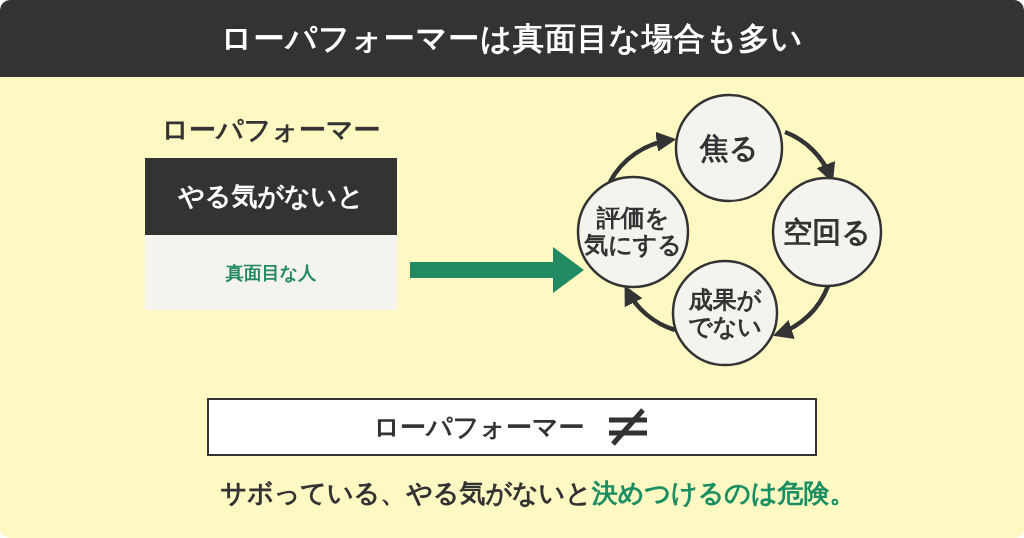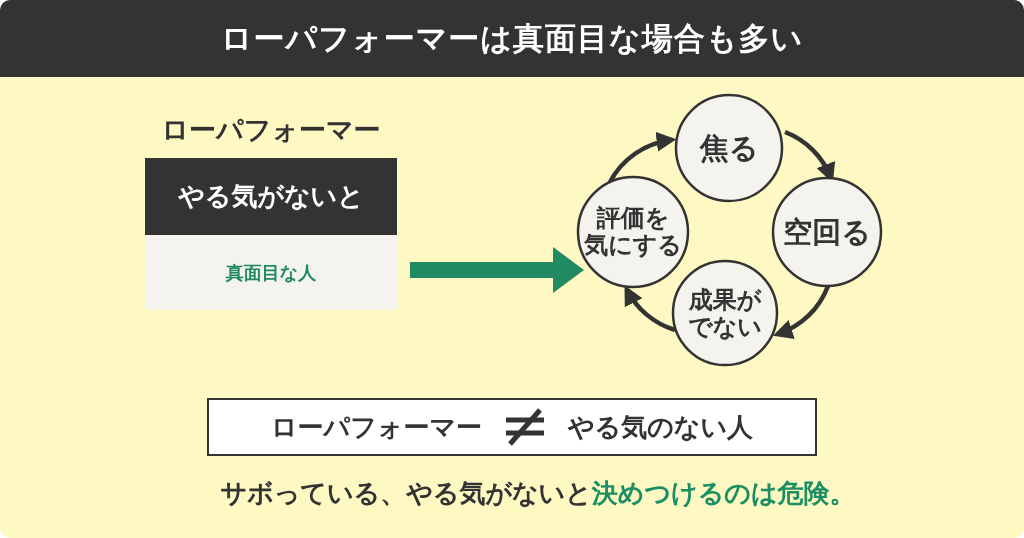--- a/index.html
+++ b/index.html
@@ -152,20 +152,19 @@
     <text x="725" y="335" font-size="24">でない</text>
   </svg>
 
   <div class="equation-box">
     <span>ローパフォーマー</span>
     <svg class="neq-icon" width="46" height="40" viewBox="0 0 46 40" aria-hidden="true">
       <line x1="4" y1="13" x2="42" y2="13" stroke="#333333" stroke-width="5"></line>
       <line x1="4" y1="26" x2="42" y2="26" stroke="#333333" stroke-width="5"></line>
       <line x1="38" y1="3" x2="8" y2="37" stroke="#333333" stroke-width="5"></line>
     </svg>
-    <span>やる気のない人</span>
   </div>
 
   <div class="footer-note">
     <span>サボっている、やる気がないと</span><span class="hl">決めつけるのは危険。</span>
   </div>
 
 </div>
 
 </body></html>

